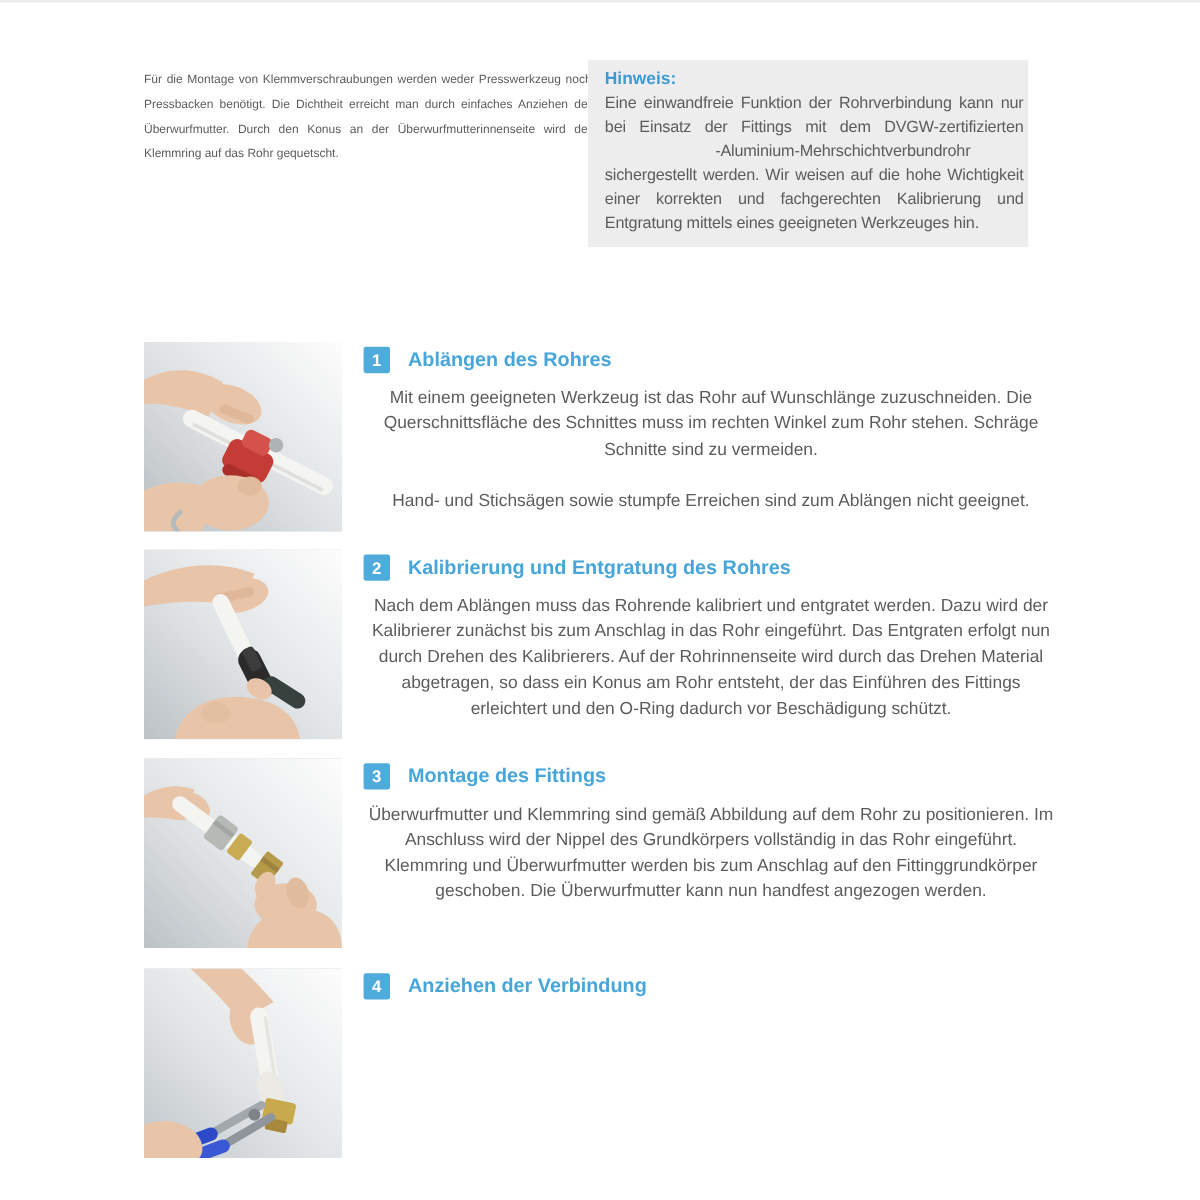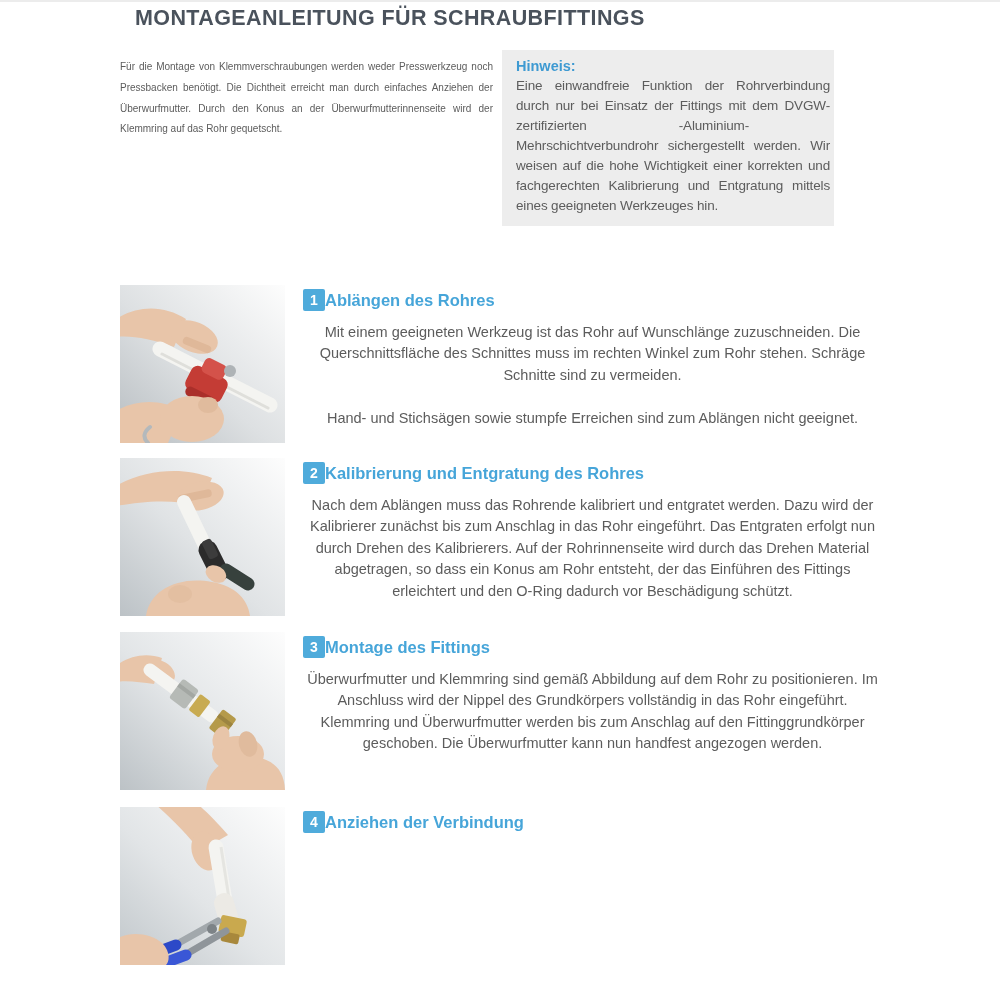--- a/index.html
+++ b/index.html
@@ -15,21 +15,21 @@
     position:absolute;left:135px;top:6px;margin:0;
     font-size:21.5px;font-weight:bold;letter-spacing:.4px;
     color:var(--title-color,#4a525c);
   }
   .intro{
     position:absolute;left:120px;top:47px;width:373px;
     font-size:10px;line-height:20.8px;text-align:justify;
     color:var(--body-text,#5c5c5c);
   }
   .note-box{
-    position:absolute;left:502px;top:50px;width:332px;min-height:142px;
+    position:absolute;left:490px;top:50px;width:367px;min-height:142px;
     background:var(--note-bg,#ededed);box-sizing:border-box;
     padding:8px 4px 10px 14px;
   }
   .note-label{
     font-size:14.5px;font-weight:bold;margin:0 0 2px 0;
     color:var(--note-label-blue,#3e9ad2);
   }
   .note-text{
     margin:0;font-size:13.5px;line-height:20px;text-align:justify;
     letter-spacing:-.15px;color:var(--body-text,#5c5c5c);
@@ -43,43 +43,42 @@
   }
   .photo svg{display:block;}
   .content{position:absolute;left:183px;top:4px;width:579px;}
   .step-head{display:flex;align-items:center;}
   .badge{
     width:22px;height:22px;flex:0 0 22px;border-radius:2px;
     background:var(--accent-blue,#4fabdb);color:#ffffff;
     font-size:14px;font-weight:bold;text-align:center;line-height:22px;
   }
   .step-title{
-    margin:0 0 0 0;font-size:16.5px;font-weight:bold;line-height:22px;
+    margin:0 0 0 15px;font-size:16.5px;font-weight:bold;line-height:22px;
     color:var(--heading-blue,#46a5d9);
   }
   .step-body p{
     margin:11px 0 0 0;font-size:14.5px;line-height:21.4px;
     color:var(--body-text,#5c5c5c);
     text-align:center;
   }
   .step-body p + p{margin-top:22px;}
 </style>
 </head>
 <body>
 
 <div class="page">
   <div class="top-border"></div>
 
-  <h1 class="page-title">MONTAGEANLEITUNG FÜR SCHRAUBFITTINGS</h1>
 
   <p class="intro">Für die Montage von Klemmverschraubungen werden weder Presswerkzeug noch Pressbacken benötigt. Die Dichtheit erreicht man durch einfaches Anziehen der Überwurfmutter. Durch den Konus an der Überwurfmutterinnenseite wird der Klemmring auf das Rohr gequetscht.</p>
 
   <div class="note-box">
     <p class="note-label">Hinweis:</p>
-    <p class="note-text"><span>Eine einwandfreie Funktion der Rohrverbindung durch nur bei Einsatz der Fittings mit dem DVGW-zertifizierten</span><span class="redacted-gap"></span><span>-Aluminium-Mehrschichtverbundrohr sichergestellt werden. Wir weisen auf die hohe Wichtigkeit einer korrekten und fachgerechten Kalibrierung und Entgratung mittels eines geeigneten Werkzeuges hin.</span></p>
+    <p class="note-text"><span>Eine einwandfreie Funktion der Rohrverbindung kann nur bei Einsatz der Fittings mit dem DVGW-zertifizierten</span><span class="redacted-gap"></span><span>-Aluminium-Mehrschichtverbundrohr sichergestellt werden. Wir weisen auf die hohe Wichtigkeit einer korrekten und fachgerechten Kalibrierung und Entgratung mittels eines geeigneten Werkzeuges hin.</span></p>
   </div>
 
   <section class="step step1">
     <div class="photo">
       <svg viewBox="0 0 165 158" width="165" height="158">
         <defs>
             <linearGradient id="g1" x1="0" y1="1" x2="1" y2="0">
           <stop offset="0" stop-color="#b7bdc1"></stop>
               <stop offset="0.45" stop-color="#dde0e2"></stop>
               <stop offset="1" stop-color="#fdfdfd"></stop>

